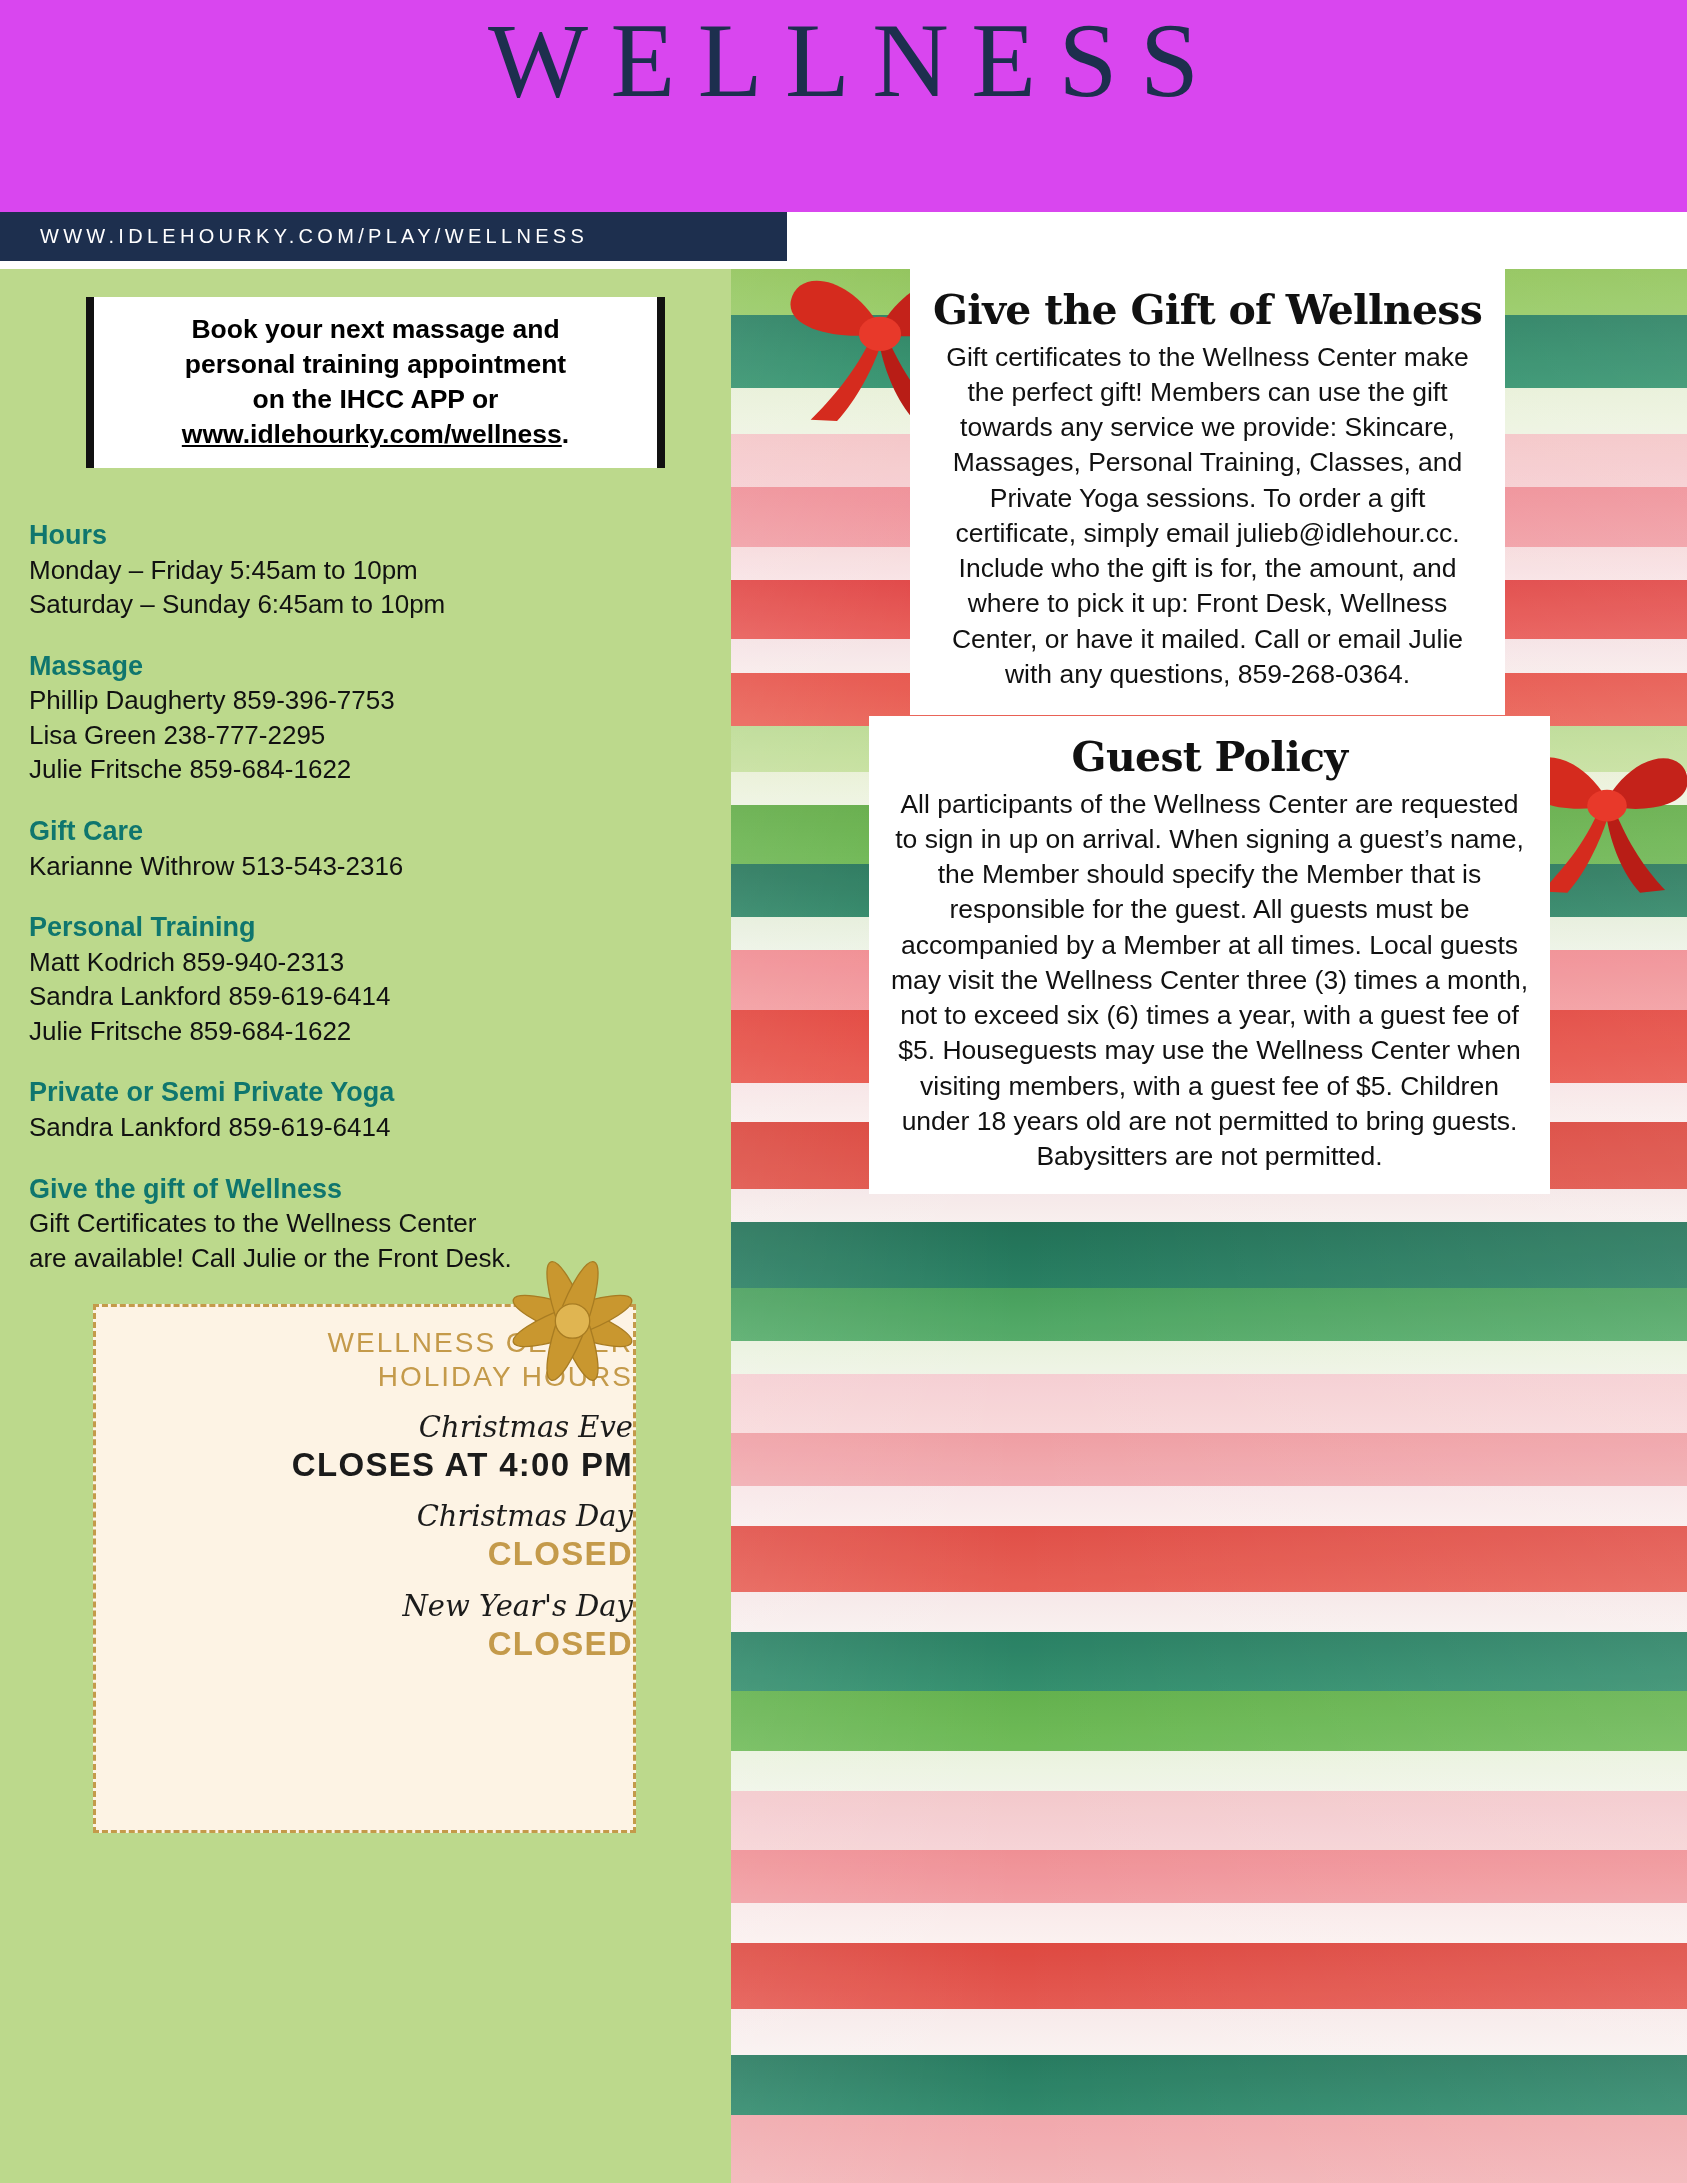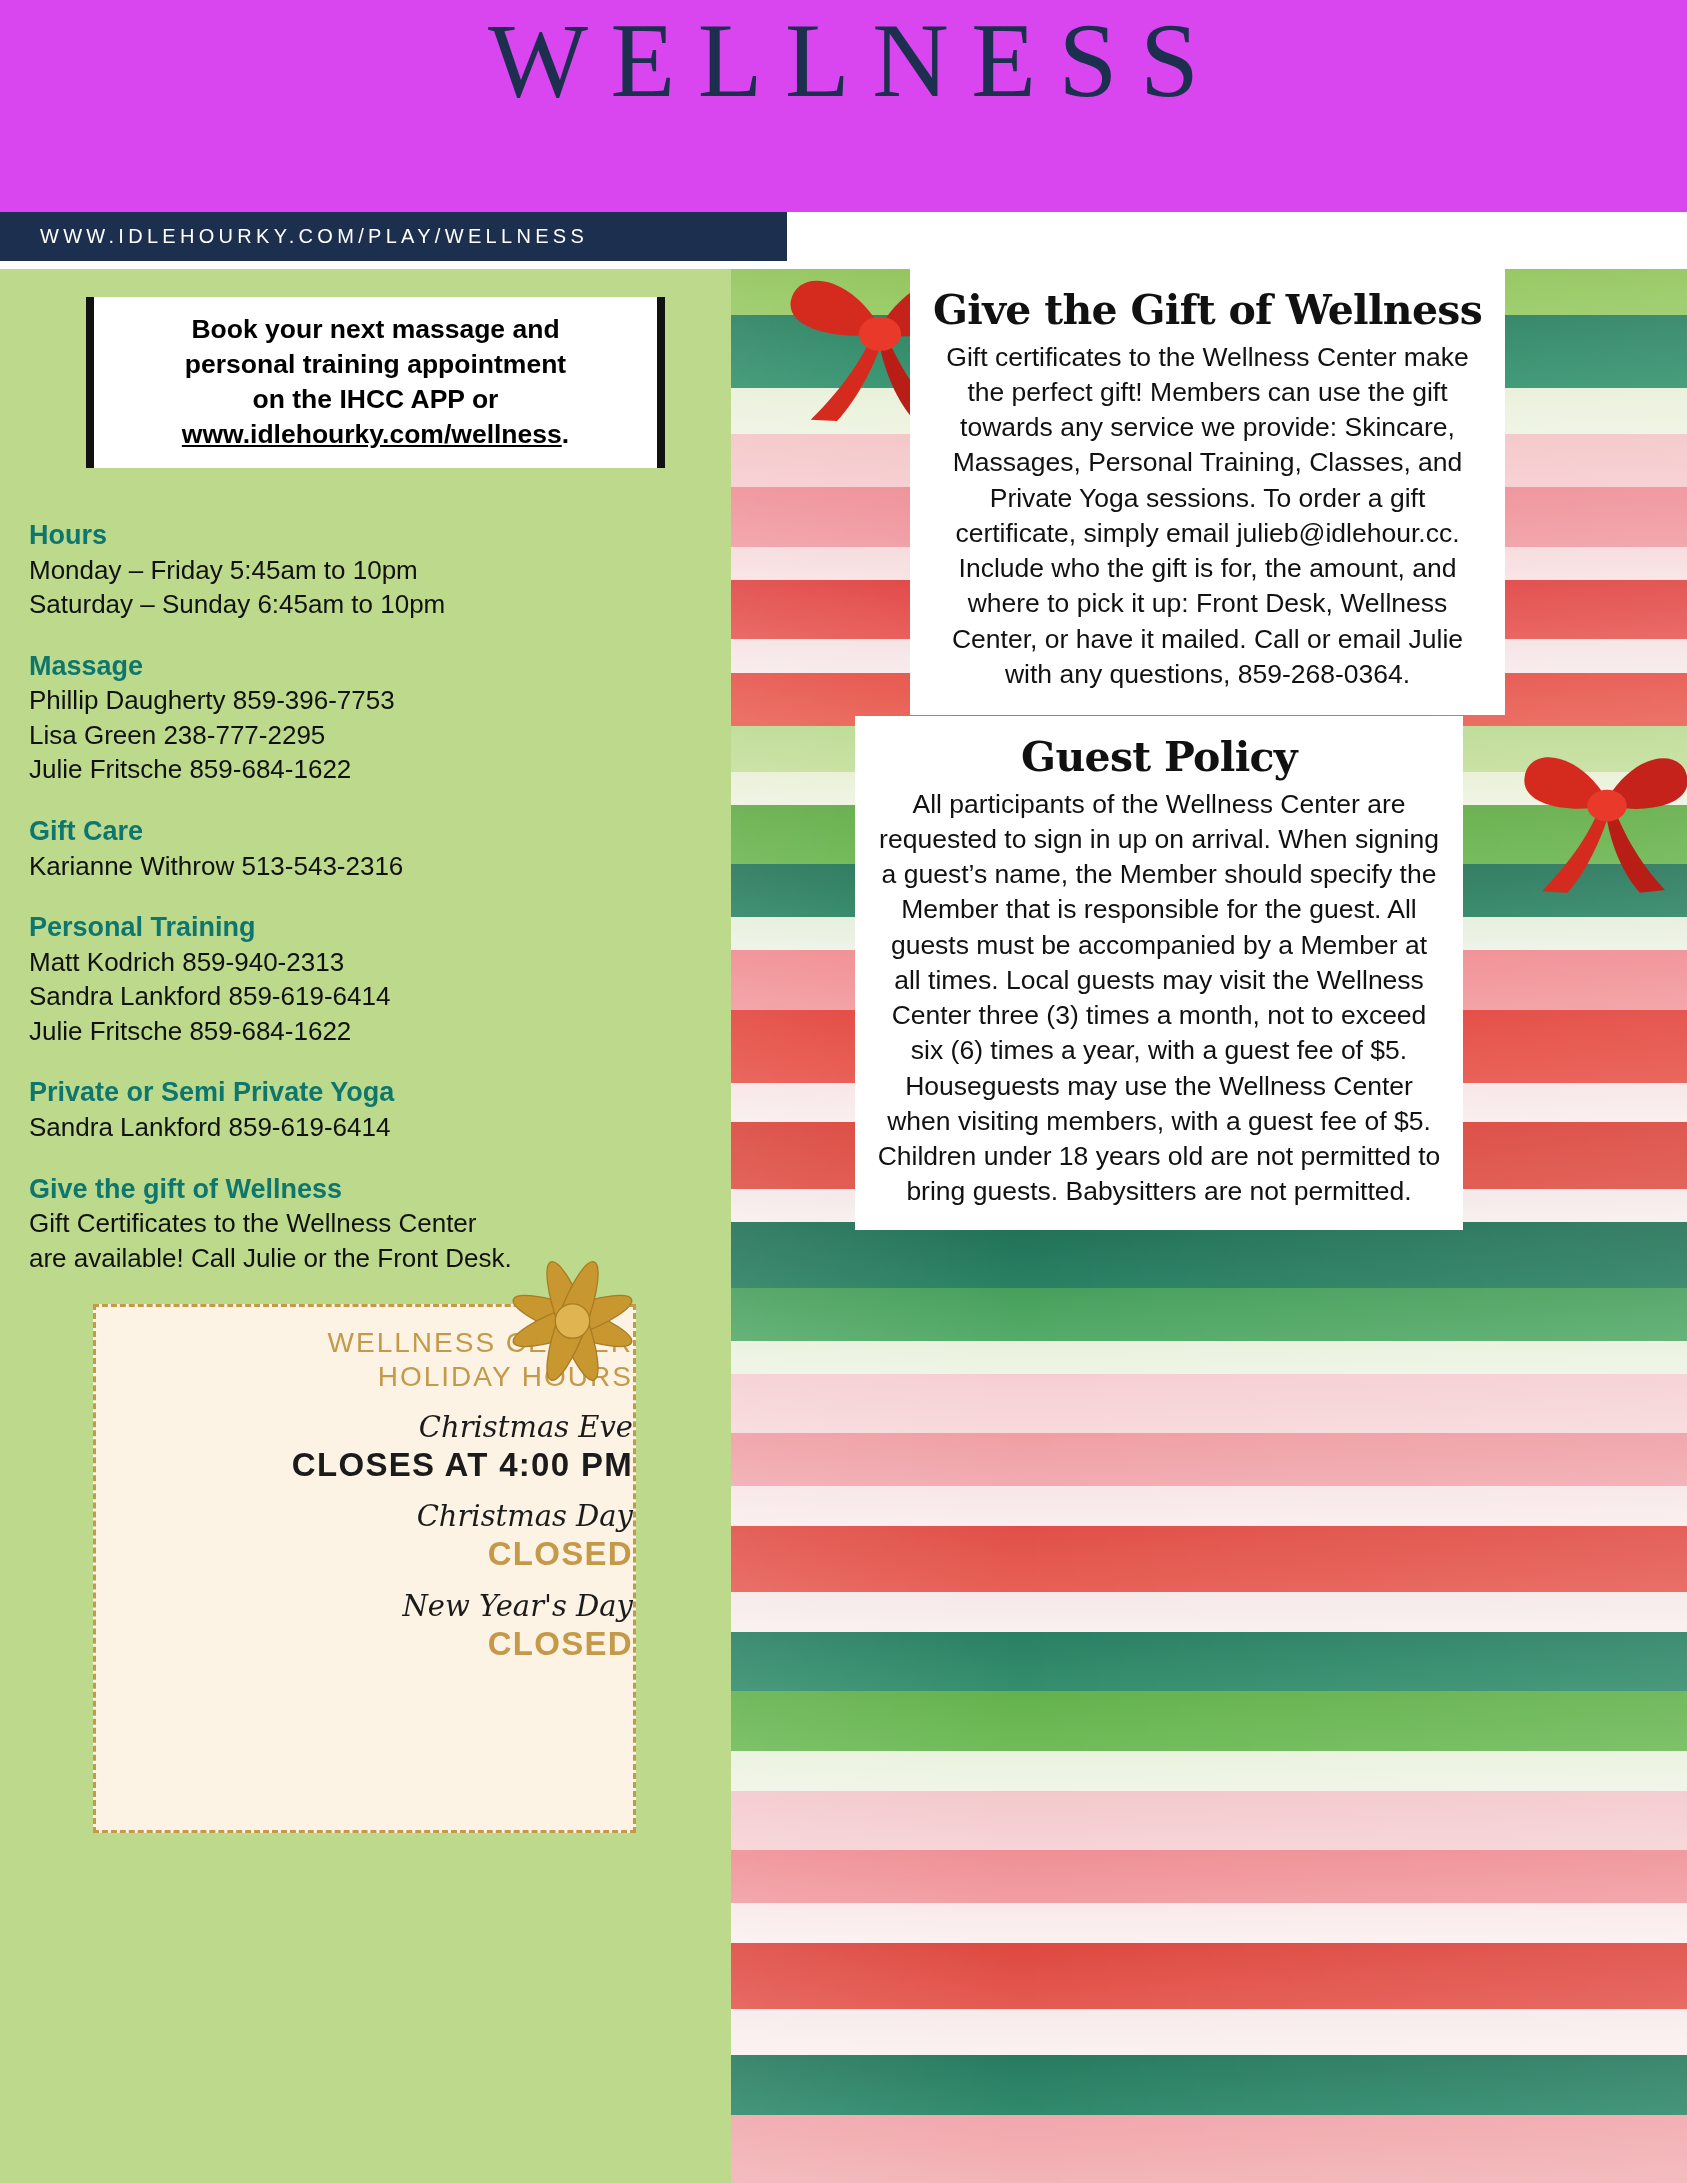--- a/index.html
+++ b/index.html
@@ -217,23 +217,23 @@
     background: #ffffff;
     text-align: center;
   }
   .card-gift {
     left: 179px;
     top: 0px;
     width: 595px;
     padding: 18.5px 22.5px 22.5px 22.5px;
   }
   .card-guest {
-    left: 124px;
+    left: 138px;
     top: 447px;
-    width: 608px;
+    width: 681px;
     padding: 18.5px 20px 20px 20px;
   }
   .card-title {
     font-family: "DejaVu Serif", serif;
     font-weight: bold;
     font-size: 41px;
     color: #111;
     margin: 0 0 8px 0;
     line-height: 1.08;
     letter-spacing: -0.7px;

